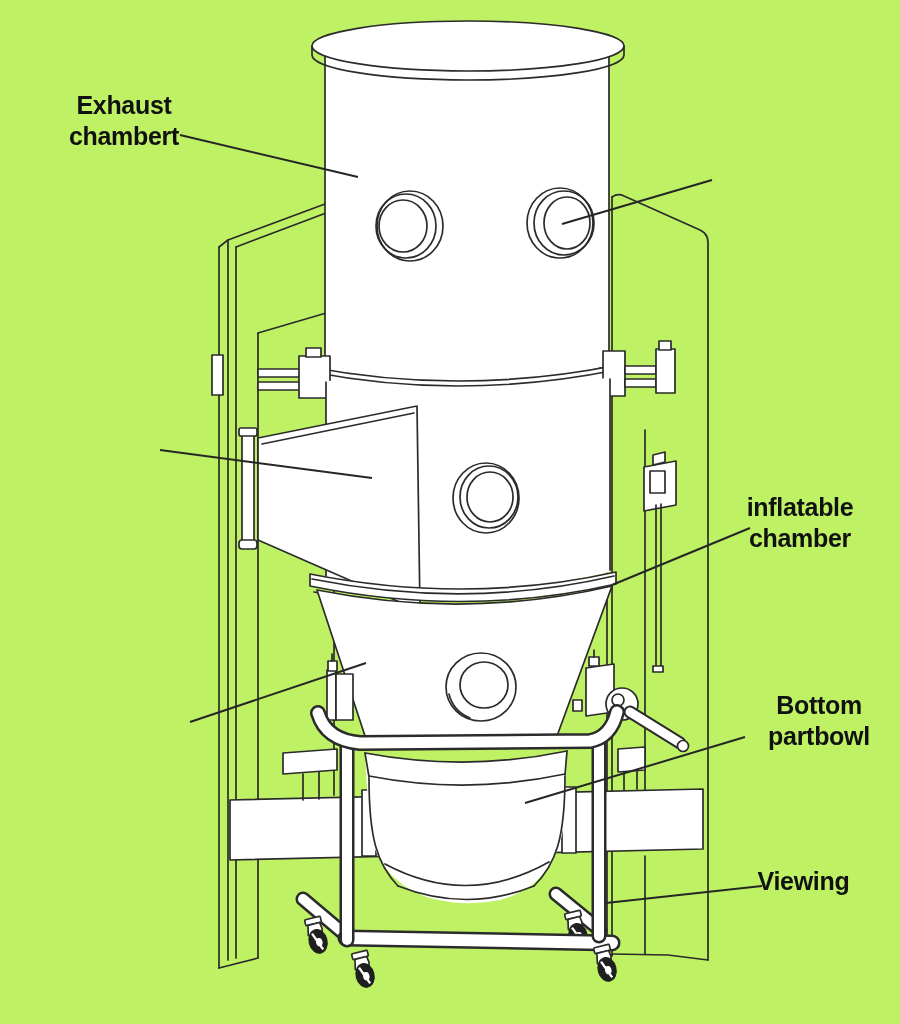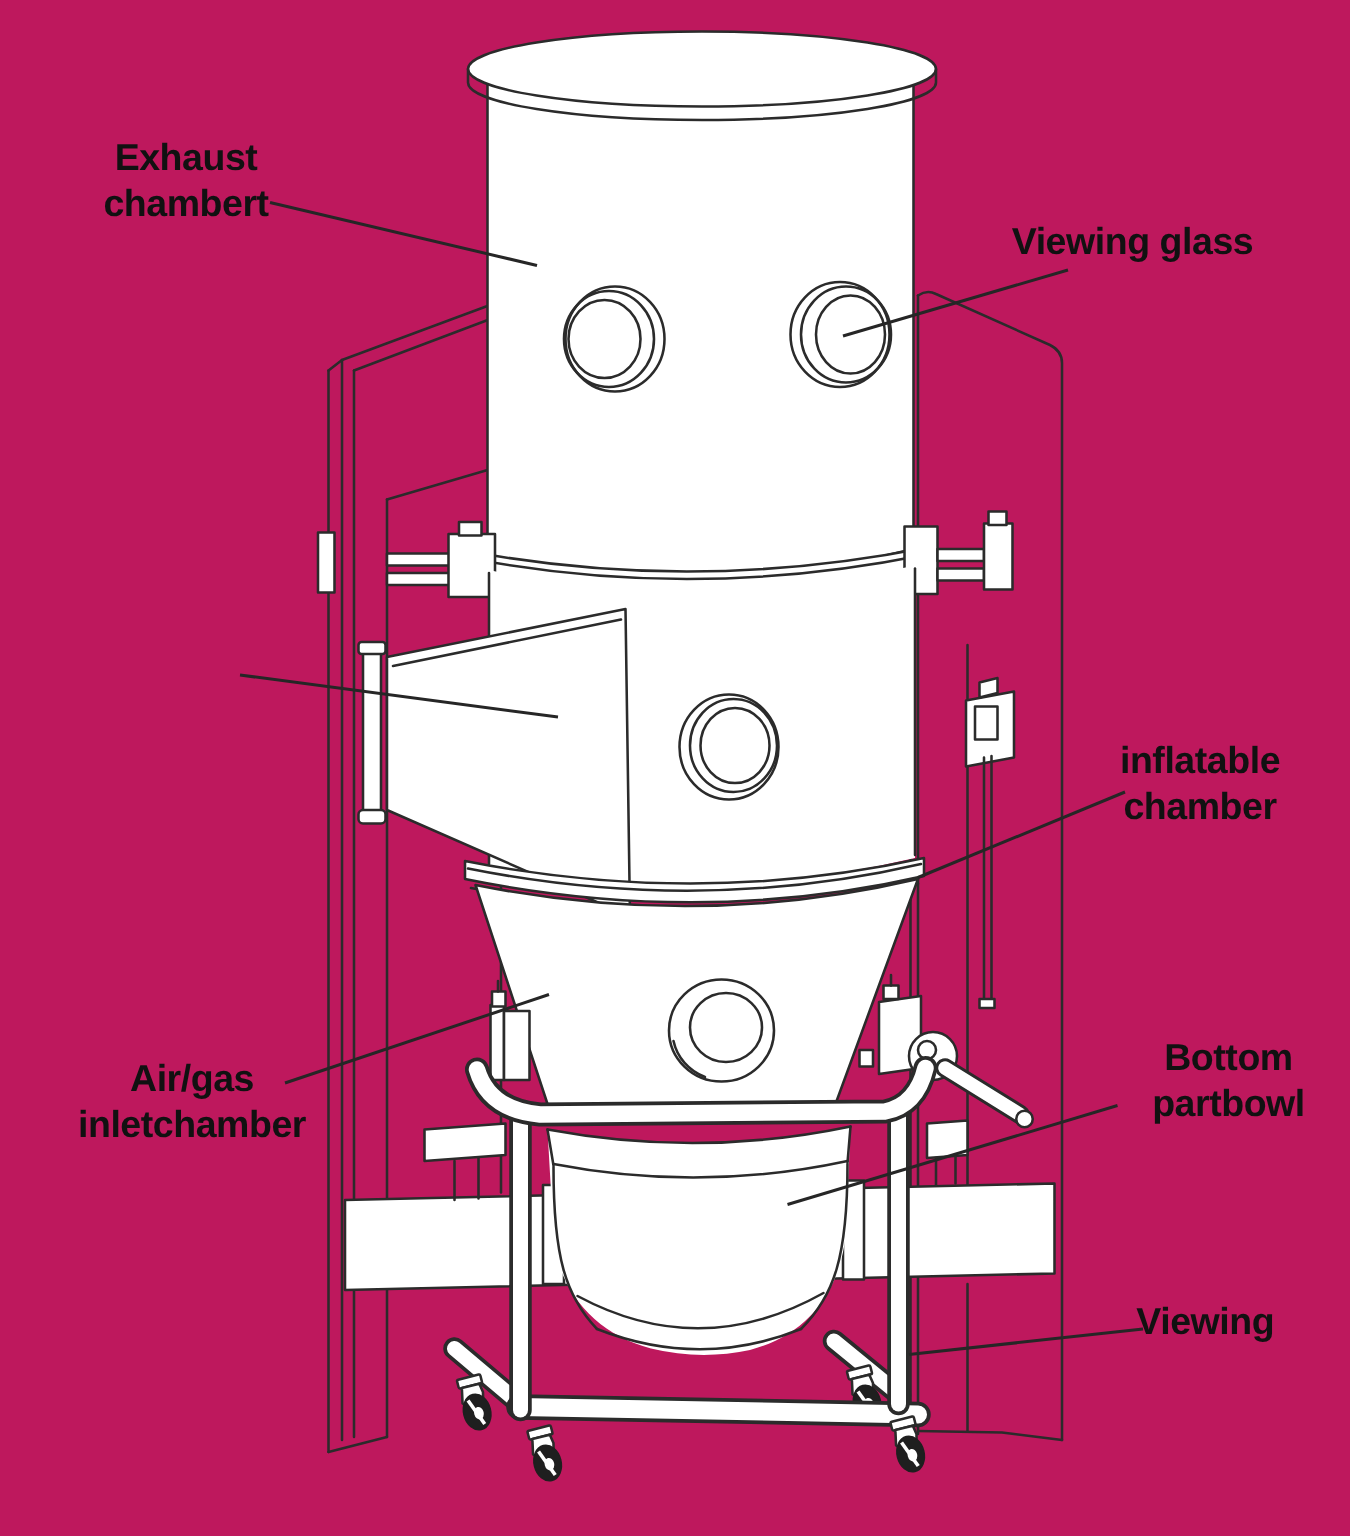--- a/index.html
+++ b/index.html
@@ -1,17 +1,17 @@
 <!DOCTYPE html>
 <html><head>
 <meta charset="utf-8">
 <style>
   html,body{margin:0;padding:0;background:#fff;}
   #stage{
-    position:relative;width:900px;height:1024px;background:#be185d;overflow:hidden;
+    position:relative;width:900px;height:1024px;background:#bef264;overflow:hidden;
     font-family:"Liberation Sans", sans-serif;
   }
   #stage svg{position:absolute;left:0;top:0;}
   .label{
     position:absolute;
     font-weight:700;font-size:25px;line-height:1.22;color:#111;
     white-space:pre-line;text-align:center;letter-spacing:-0.3px;
   }
   
   .ln{fill:none;stroke:#2b2b2b;stroke-width:1.7;stroke-linecap:round;stroke-linejoin:round;}
@@ -204,27 +204,24 @@
     <path class="leader" d="M750,528 L612,585"></path>
     <path class="leader" d="M190,722 L366,663"></path>
     <path class="leader" d="M745,737 L525,803"></path>
     <path class="leader" d="M762,886 L606,903"></path>
   </g>
 </svg>
 
 <div class="label" style="left:40px;top:90px;width:168px;">Exhaust
 chambert</div>
 
-<div class="label" style="left:645px;top:146px;width:220px;">Viewing glass</div>
 
 
 <div class="label" style="left:710px;top:492px;width:180px;">inflatable
 chamber</div>
 
-<div class="label" style="left:28px;top:704px;width:200px;">Air/gas
-inletchamber</div>
 
 <div class="label" style="left:708px;top:690px;width:182px;padding-left:20px;">Bottom
 partbowl</div>
 
 <div class="label" style="left:726px;top:866px;width:155px;">Viewing</div>
 
 </div>
 
 </body></html>

